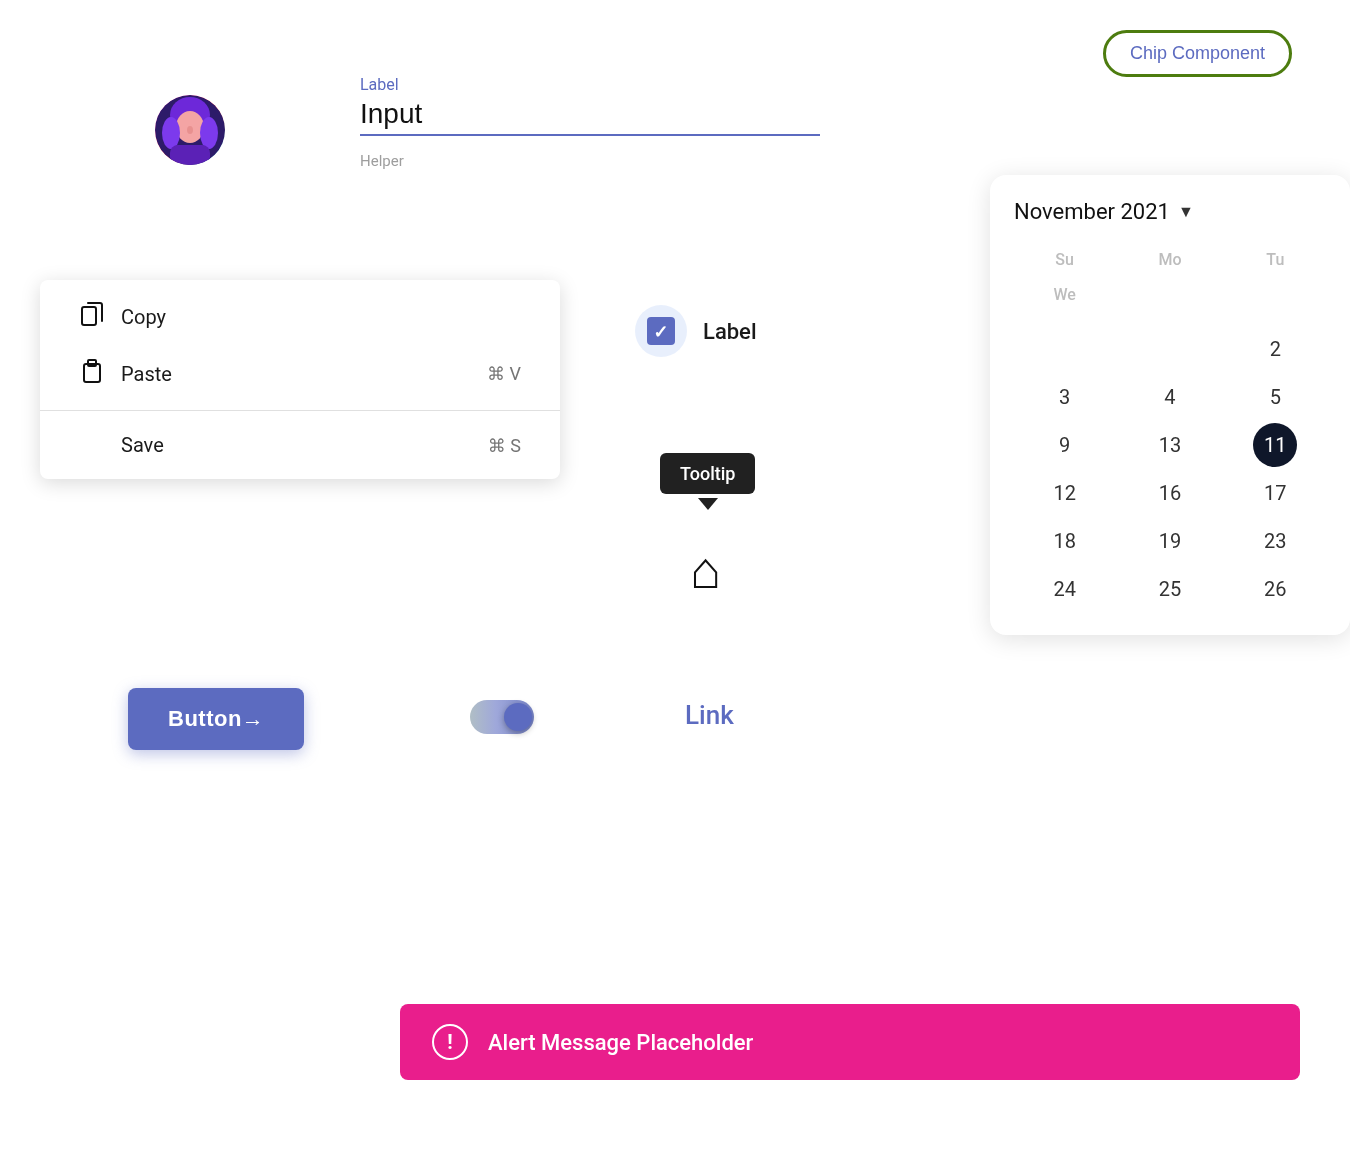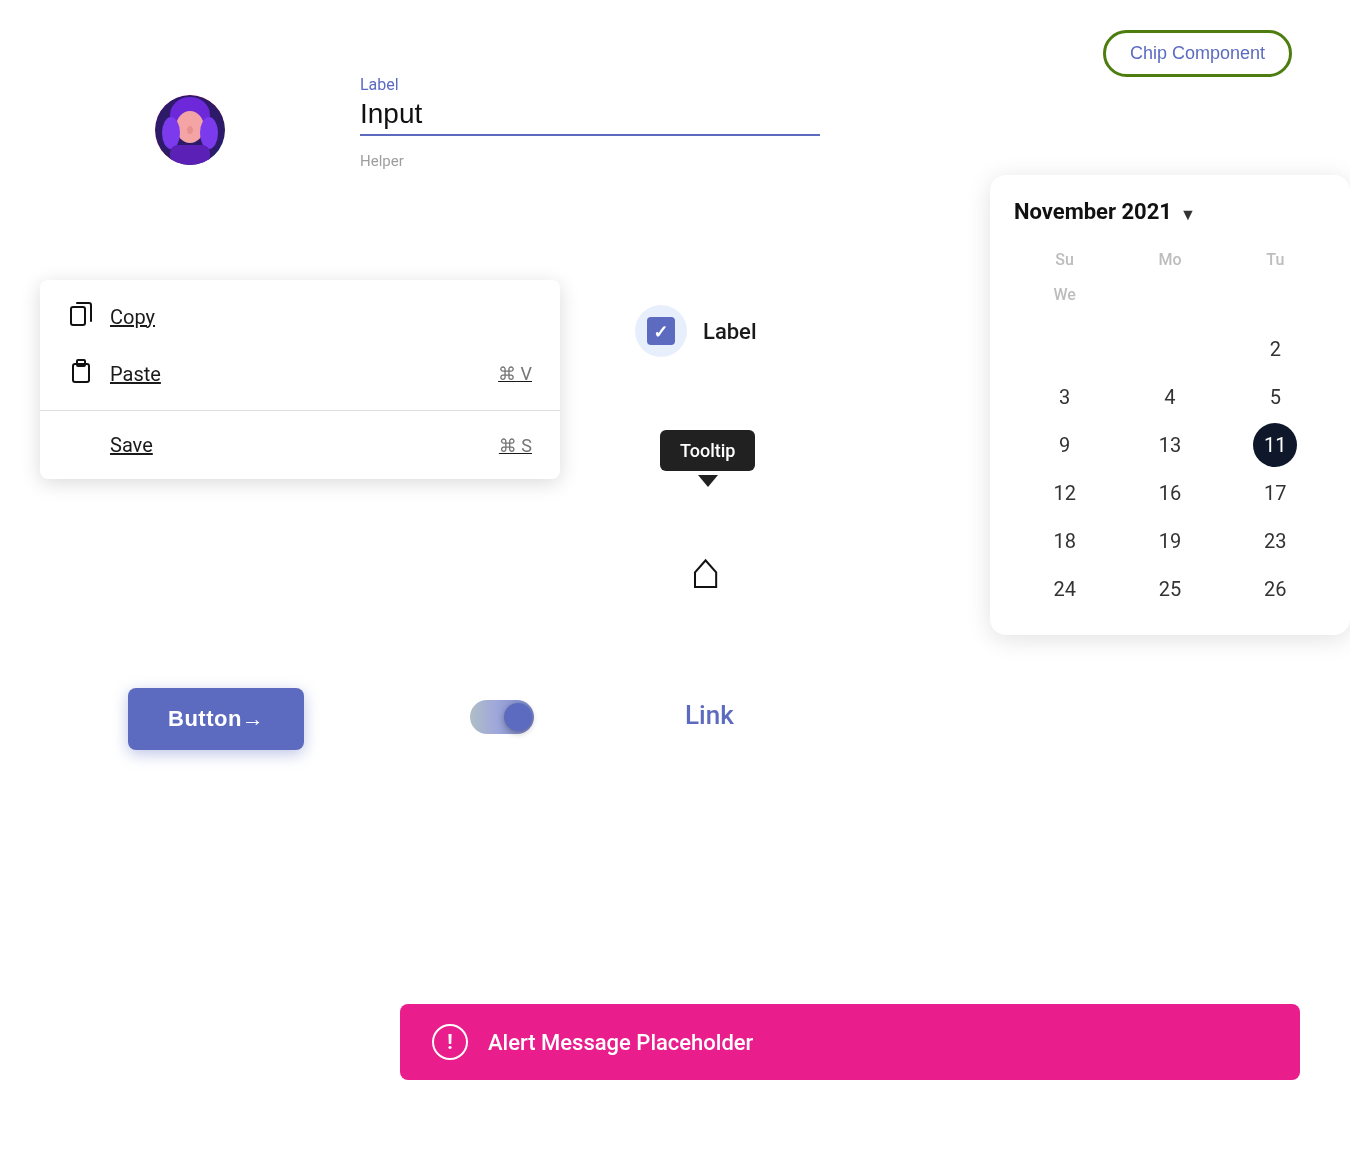--- a/index.html
+++ b/index.html
@@ -91,26 +91,25 @@
     }
     .context-menu-section {
       padding: 8px 0;
     }
     .context-menu-section + .context-menu-section {
       border-top: 1px solid #e0e0e0;
     }
     .menu-item {
       display: flex;
       align-items: center;
-      padding: 14px 28px;
+      padding: 14px 39px;
       cursor: pointer;
       font-size: 20px;
       color: #1a1a1a;
       gap: 16px;
-      text-decoration: underline;
     }
     .menu-item-shortcut {
       margin-left: auto;
       color: #757575;
       font-size: 18px;
     }
     .menu-icon {
       font-size: 22px;
       width: 26px;
       text-align: center;
@@ -154,21 +153,21 @@
     }
     .checkbox-label-text {
       font-size: 22px;
       font-weight: 500;
       color: #1a1a1a;
     }
 
     
     .tooltip-section {
       position: absolute;
-      top: 430px;
+      top: 453px;
       left: 660px;
       display: flex;
       flex-direction: column;
       align-items: center;
       gap: 4px;
     }
     .tooltip-bubble {
       background: #212121;
       color: white;
       padding: 10px 20px;
@@ -202,25 +201,25 @@
       top: 175px;
       right: 0px;
       width: 360px;
       background: white;
       border-radius: 16px;
       box-shadow: 0 4px 24px rgba(0,0,0,0.12);
       padding: 24px;
     }
     .calendar-header {
       display: flex;
-      align-items: flex-end;
+      align-items: center;
       gap: 8px;
       margin-bottom: 20px;
       font-size: 22px;
-      font-weight: 700;
+      font-weight: 400;
       color: #111;
     }
     .calendar-arrow {
       color: #333;
       font-size: 16px;
     }
     .calendar-grid {
       display: grid;
       grid-template-columns: repeat(3, 1fr);
       gap: 4px;

